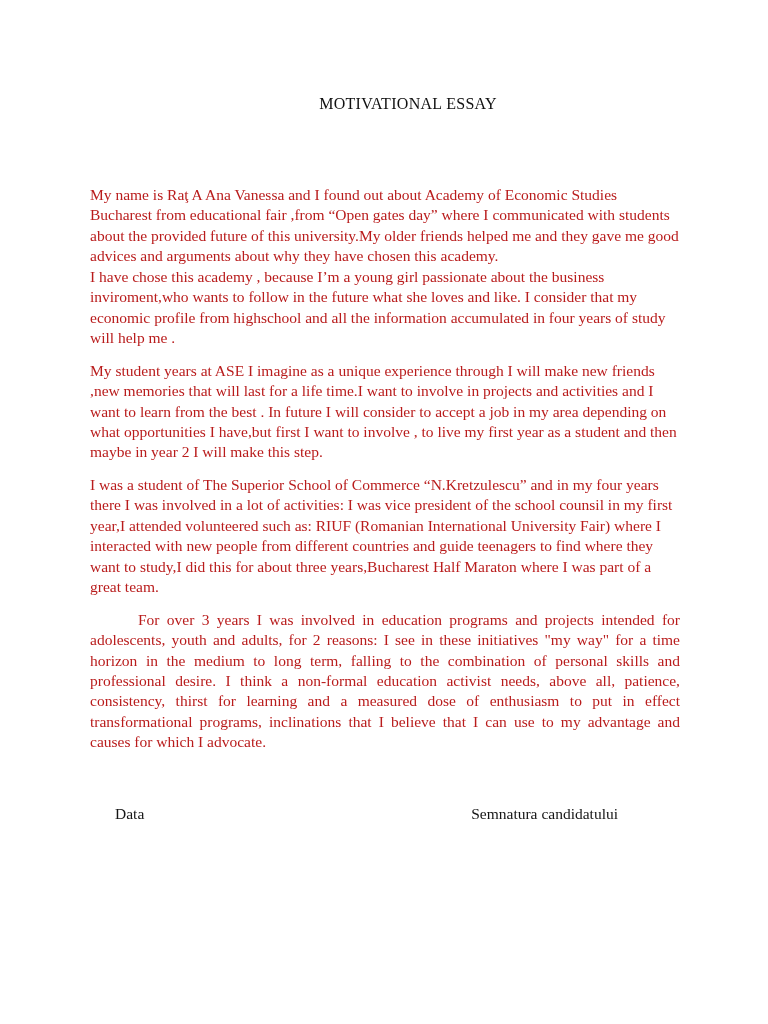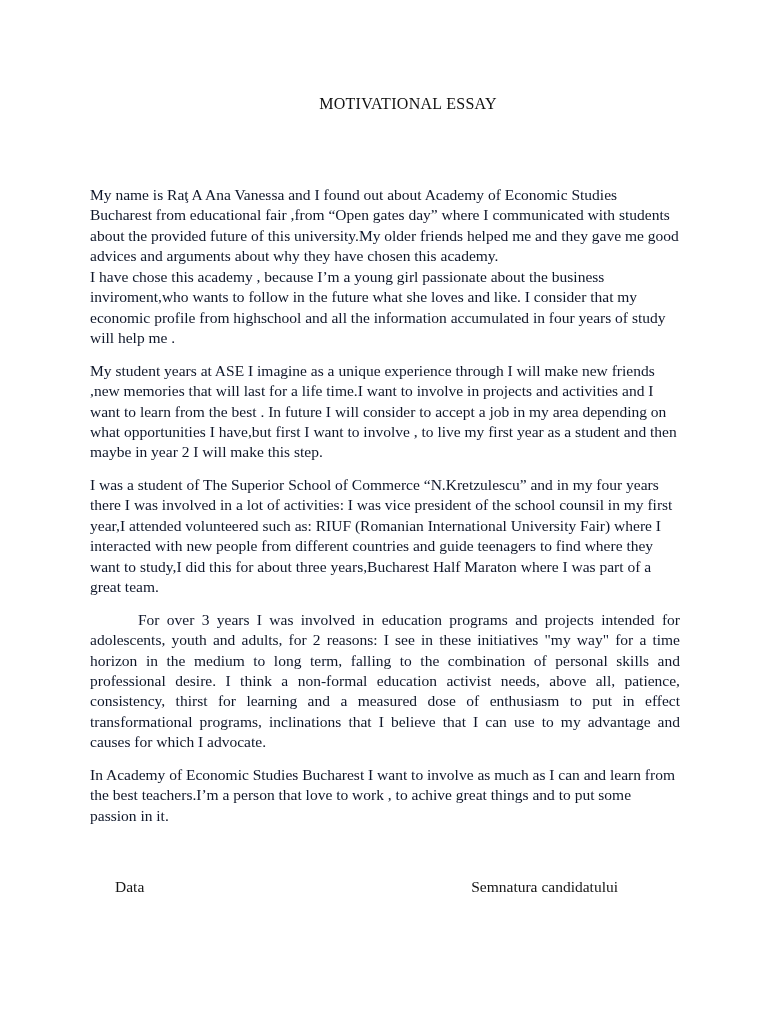--- a/index.html
+++ b/index.html
@@ -28,21 +28,21 @@
     color: #111111;
   }
   .essay-body {
     width: 590px;
   }
   .para {
     margin: 0;
     font-size: 15.5px;
     line-height: 1.32;
     text-align: left;
-    color: #0f172a;
+    color: #b91c1c;
   }
   .para.gap {
     margin-top: 12px;
   }
   .para.justify {
     text-align: justify;
   }
   .para.indent {
     text-indent: 48px;
   }
@@ -71,21 +71,20 @@
     <p class="para">I have chose this academy , because I’m a young girl passionate about the business inviroment,who wants to follow in the future what she loves and like. I consider that my economic profile from highschool and all the information accumulated in four years of study will help me .</p>
 
     <p class="para gap">My student years at ASE I imagine as a unique experience through I will make new friends ,new memories that will last for a life time.I want to involve in projects and activities and I want to learn from the best . In future I will consider to accept a job in my area depending on what opportunities I have,but first I want to involve , to live my first year as a student and then maybe in year 2 I will make this step.</p>
 
 
     <p class="para gap">I was a student of The Superior School of Commerce “N.Kretzulescu” and in my four years there I was involved in a lot of activities: I was vice president of the school counsil in my first year,I attended volunteered such as: RIUF (Romanian International University Fair) where I interacted with new people from different countries and guide teenagers to find where they want to study,I did this for about three years,Bucharest Half Maraton where I was part of a great team.</p>
 
     <p class="para gap justify indent">For over 3 years I was involved in education programs and projects intended for adolescents, youth and adults, for 2 reasons: I see in these initiatives "my way" for a time horizon in the medium to long term, falling to the combination of personal skills and professional desire. I think a non-formal education activist needs, above all, patience, consistency, thirst for learning and a measured dose of enthusiasm to put in effect transformational programs, inclinations that I believe that I can use to my advantage and causes for which I advocate.</p>
 
 
-    <p class="para gap">In Academy of Economic Studies Bucharest I want to involve as much as I can and learn from the best teachers.I’m a person that love to work , to achive great things and to put some passion in it.</p>
 
   </div>
 
   <div class="footer">
     <span>Data</span>
     <span>Semnatura candidatului</span>
   </div>
 
 </div>
 

